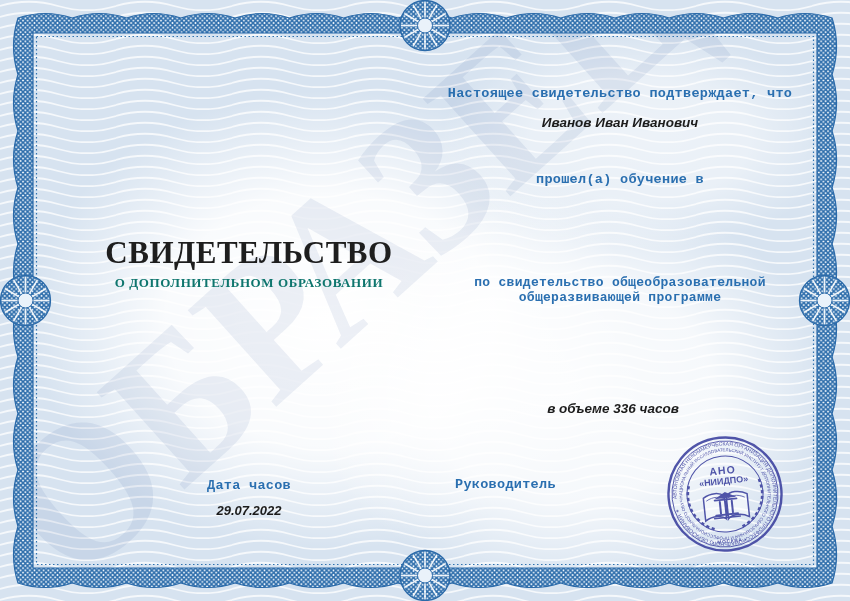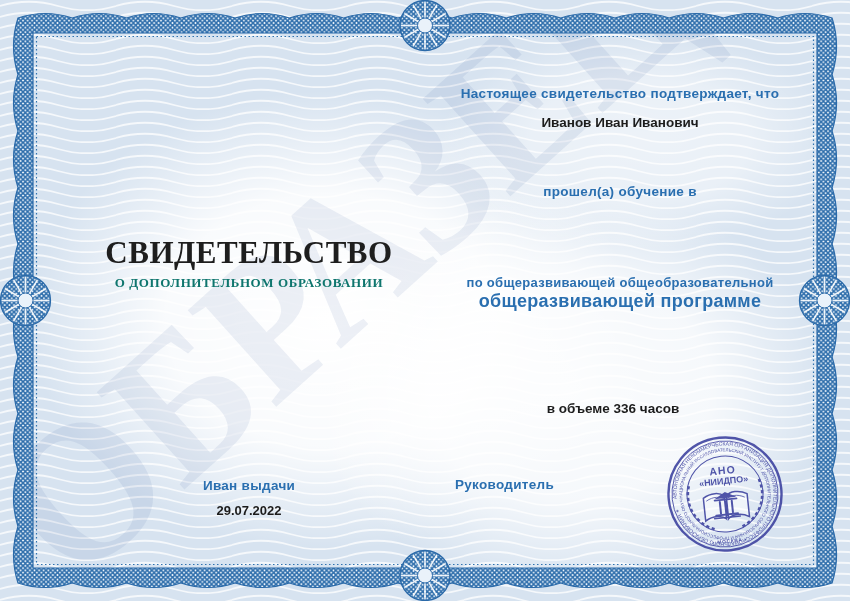--- a/index.html
+++ b/index.html
@@ -1,22 +1,22 @@
 <!DOCTYPE html>
 <html><head>
 <meta charset="utf-8">
 <style>
   html,body{margin:0;padding:0;background:#ffffff;}
   .page{position:relative;width:850px;height:601px;overflow:hidden;font-family:"Liberation Sans",sans-serif;}
   .bg-svg{position:absolute;left:0;top:0;width:850px;height:601px;}
   .txt{position:absolute;line-height:1.15;white-space:nowrap;}
   .col-left{left:90px;width:318px;text-align:center;}
   .col-right{left:425px;width:390px;text-align:center;}
-  .blue-label{font-family:Liberation Sans, sans-serif;font-weight:bold;color:#2a6fb0;font-size:13.5px;letter-spacing:0.3px;}
-  .black-value{font-family:"Liberation Sans",sans-serif;font-weight:bold;color:#1c1c1c;font-size:13.5px;}
+  .blue-label{font-family:Liberation Mono, monospace;font-weight:bold;color:#2a6fb0;font-size:13.5px;letter-spacing:0.3px;}
+  .black-value{font-family:"Liberation Sans",sans-serif;font-weight:bold;color:#1c1c1c;font-size:13.5px;font-style:italic;}
   .cert-title{font-family:"Liberation Serif",serif;font-weight:bold;color:#1e1e1e;font-size:31px;letter-spacing:0.5px;}
   .cert-subtitle{font-family:"Liberation Serif",serif;font-weight:bold;color:#0f766e;font-size:13px;letter-spacing:0.6px;}
   .org-line{font-size:14px;}
 </style>
 </head>
 <body>
 
 <div class="page">
 
   <svg class="bg-svg" viewBox="0 0 850 601" xmlns="http://www.w3.org/2000/svg">
@@ -115,27 +115,27 @@
         <line x1="-13" y1="11.5" x2="13" y2="11.5" stroke-width="1.4"></line>
       </g>
       <path d="M-14,34 A36,36 0 0 1 -35,-12" fill="none" stroke-width="2.6" stroke-dasharray="3.2 2.6"></path>
       <path d="M14,34 A36,36 0 0 0 35,-12" fill="none" stroke-width="2.6" stroke-dasharray="3.2 2.6"></path>
       <text x="0" y="49" text-anchor="middle" font-family="Liberation Sans,sans-serif" font-weight="bold" font-size="4.8" letter-spacing="0.8" stroke="none">• МОСКВА •</text>
     </g>
   </svg>
 
   <div class="txt col-right blue-label" style="top:86px">Настоящее свидетельство подтверждает, что</div>
   <div class="txt col-right black-value" style="top:115px">Иванов Иван Иванович</div>
-  <div class="txt col-right blue-label" style="top:184px">прошел(а) обучение в</div>
+  <div class="txt col-right blue-label" style="top:172px">прошел(а) обучение в</div>
 
   <div class="txt col-left cert-title" style="top:235px">СВИДЕТЕЛЬСТВО</div>
   <div class="txt col-left cert-subtitle" style="top:276px">О ДОПОЛНИТЕЛЬНОМ ОБРАЗОВАНИИ</div>
 
-  <div class="txt col-right blue-label" style="top:276px;font-size:13px">по общеразвивающей общеобразовательной</div>
-  <div class="txt col-right blue-label" style="top:291px;font-size:18px">общеразвивающей  программе</div>
+  <div class="txt col-right blue-label" style="top:276px;font-size:13px">по свидетельство общеобразовательной</div>
+  <div class="txt col-right blue-label" style="top:291px;font-size:13px">общеразвивающей  программе</div>
   <div class="txt col-right black-value" style="top:401px;left:418px">в объеме 336 часов</div>
 
-  <div class="txt col-left blue-label" style="top:478px">Иван выдачи</div>
+  <div class="txt col-left blue-label" style="top:478px">Дата часов</div>
   <div class="txt col-left black-value" style="top:504px;font-size:13px">29.07.2022</div>
 
   <div class="txt blue-label" style="left:455px;top:477px">Руководитель</div>
 
 </div>
 
 </body></html>

